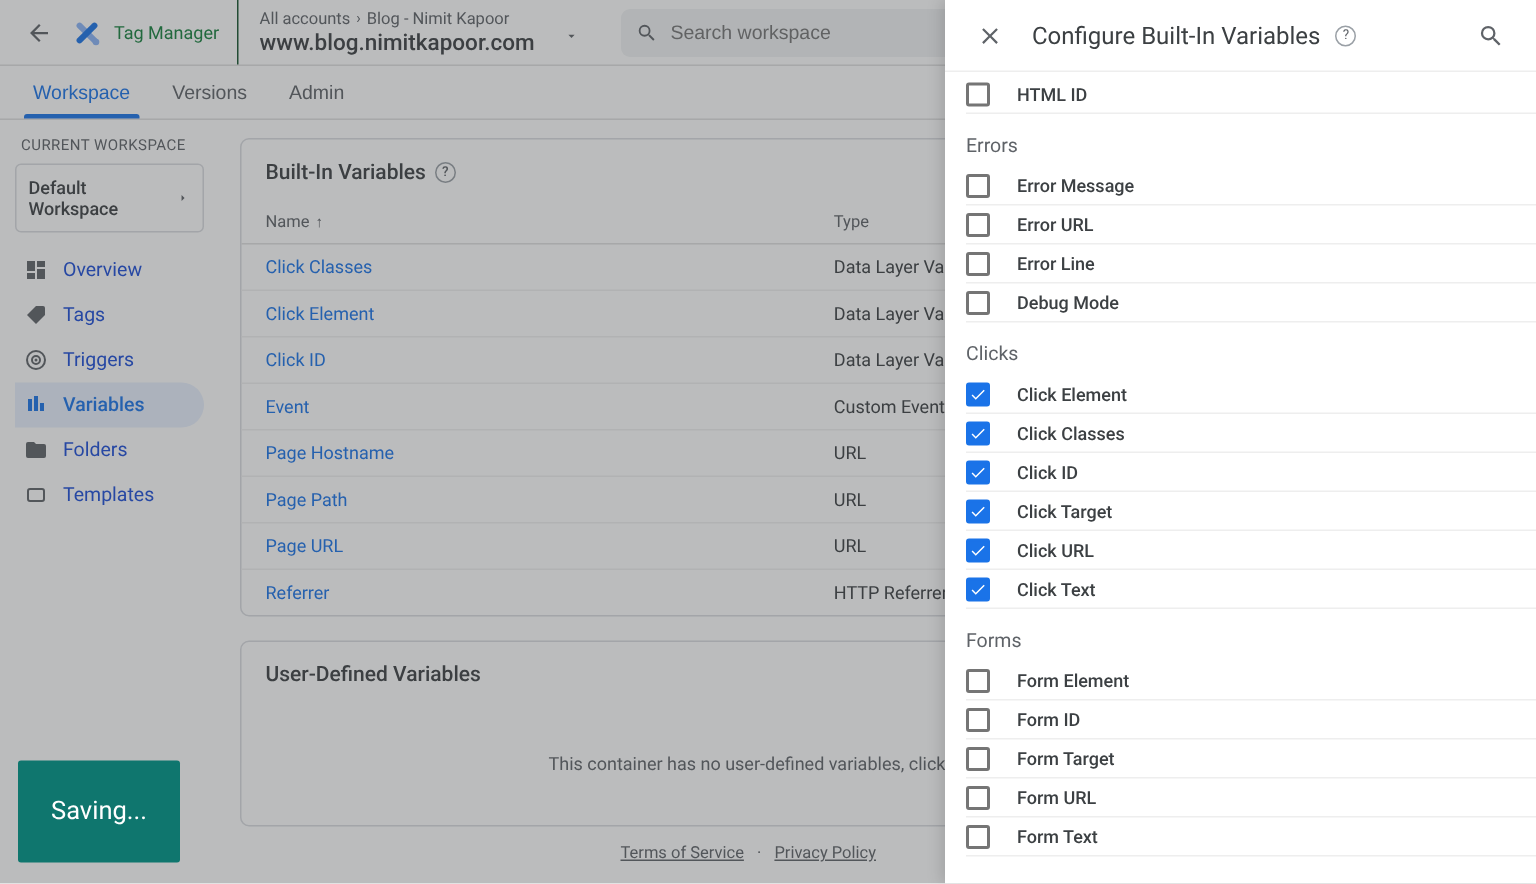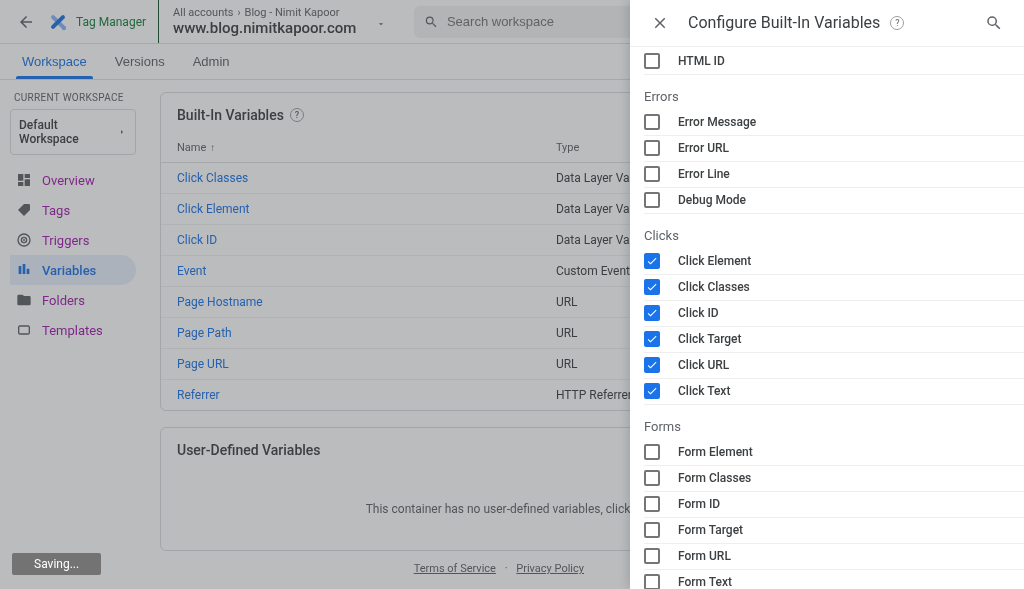--- a/index.html
+++ b/index.html
@@ -24,37 +24,37 @@
 .tab { display: flex; align-items: center; padding: 0 14px; font-size: 13px; color: #5f6368; border: none; background: transparent; cursor: pointer; position: relative; }
 .tab.active { color: #1a73e8; font-weight: 500; }
 .tab.active::after { content: ""; position: absolute; left: 8px; right: 8px; bottom: 0; height: 3px; background: #1a73e8; border-radius: 2px 2px 0 0; }
 
 
 .body { display: flex; position: relative; height: calc(589px - 80px); }
 .sidebar { width: 140px; flex: 0 0 140px; padding: 10px 4px 10px 10px; background: #fff; z-index: 10; }
 .sidebar .sec-label { font-size: 10px; color: #5f6368; letter-spacing: 0.3px; margin: 2px 4px 6px; }
 .ws-selector { display: flex; align-items: center; justify-content: space-between; padding: 8px 8px; border: 1px solid #dadce0; border-radius: 4px; font-size: 12px; font-weight: 500; color: #3c4043; cursor: pointer; margin-bottom: 10px; }
 .nav { list-style: none; }
-.nav-item { display: flex; align-items: center; gap: 10px; height: 30px; padding: 0 10px 0 6px; border-radius: 0 16px 16px 0; color: #a21caf; cursor: pointer; font-size: 13px; }
+.nav-item { display: flex; align-items: center; gap: 10px; height: 30px; padding: 0 10px 0 6px; border-radius: 0 16px 16px 0; color: #1d4ed8; cursor: pointer; font-size: 13px; }
 .nav-item .ni-icon { width: 16px; height: 16px; display: inline-flex; align-items: center; justify-content: center; color: #5f6368; }
 .nav-item.active { background: #e8f0fe; color: #1a73e8; font-weight: 500; }
 .nav-item.active .ni-icon { color: #1a73e8; }
 
 .main { flex: 1; padding: 12px 20px; background: #fff; min-width: 0; }
 .card { border: 1px solid #dadce0; border-radius: 6px; margin-bottom: 16px; background: #fff; }
 .card-header { display: flex; align-items: center; gap: 6px; padding: 14px 16px 10px; font-size: 14px; font-weight: 500; color: #3c4043; }
 .help-circle { display: inline-flex; align-items: center; justify-content: center; width: 14px; height: 14px; border: 1px solid #9aa0a6; border-radius: 50%; font-size: 9px; color: #5f6368; }
 .tbl { width: 100%; border-collapse: collapse; }
 .tbl th { text-align: left; font-size: 11px; color: #5f6368; font-weight: 400; padding: 8px 16px; border-bottom: 1px solid #e0e0e0; }
 .tbl th .sort { font-size: 10px; margin-left: 4px; }
 .tbl td { padding: 8px 16px; font-size: 12px; border-top: 1px solid #f0f0f0; }
 .tbl td.name-cell a { color: #1a73e8; text-decoration: none; }
 .empty-card { text-align: center; padding: 34px 16px; font-size: 12px; color: #5f6368; }
 
-.toast { position: absolute; left: 12px; bottom: 14px; background: #737373; color: #fff; font-size: 12px; padding: 4px 22px; border-radius: 2px; z-index: 45; }
+.toast { position: absolute; left: 12px; bottom: 14px; background: #0f766e; color: #fff; font-size: 17px; padding: 24px 22px; border-radius: 2px; z-index: 45; }
 .footer-links { position: absolute; right: 440px; bottom: 14px; font-size: 11px; color: #5f6368; z-index: 30; }
 .footer-links a { color: #5f6368; }
 .footer-links .dot { margin: 0 6px; }
 
 
 .panel { position: absolute; top: 0; right: 0; bottom: 0; width: 394px; background: #fff; z-index: 60; box-shadow: -2px 0 10px rgba(0,0,0,0.15); display: flex; flex-direction: column; }
 .panel-head { height: 48px; display: flex; align-items: center; gap: 10px; padding: 0 12px; border-bottom: 1px solid #eee; }
 .panel-title { font-size: 16px; color: #3c4043; flex: 0 0 auto; }
 .panel-head .spacer { flex: 1; }
 .panel-body { overflow-y: auto; padding: 2px 0 8px 14px; }
@@ -327,24 +327,20 @@
           </span>
           <span class="var-label">Click Text</span>
         </div>
         <div class="group-title">Forms</div>
         <div class="var-row">
           <span class="chk"></span>
           <span class="var-label">Form Element</span>
         </div>
         <div class="var-row">
           <span class="chk"></span>
-          <span class="var-label">Form Classes</span>
-        </div>
-        <div class="var-row">
-          <span class="chk"></span>
           <span class="var-label">Form ID</span>
         </div>
         <div class="var-row">
           <span class="chk"></span>
           <span class="var-label">Form Target</span>
         </div>
         <div class="var-row">
           <span class="chk"></span>
           <span class="var-label">Form URL</span>
         </div>

